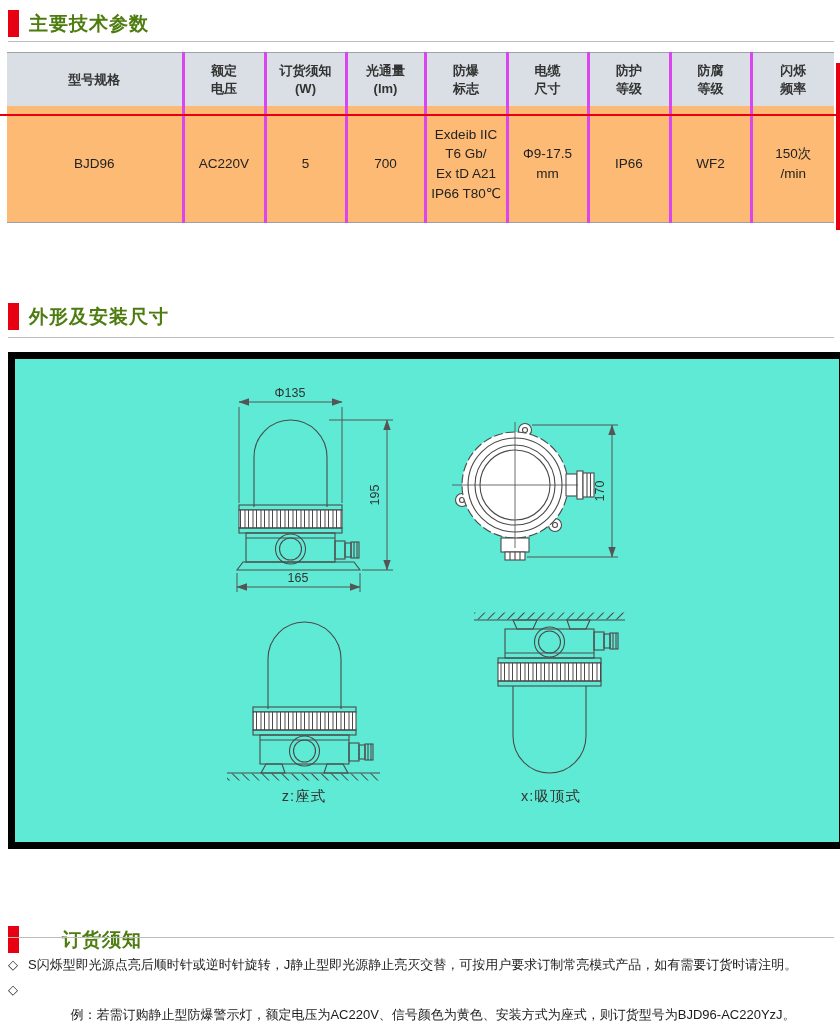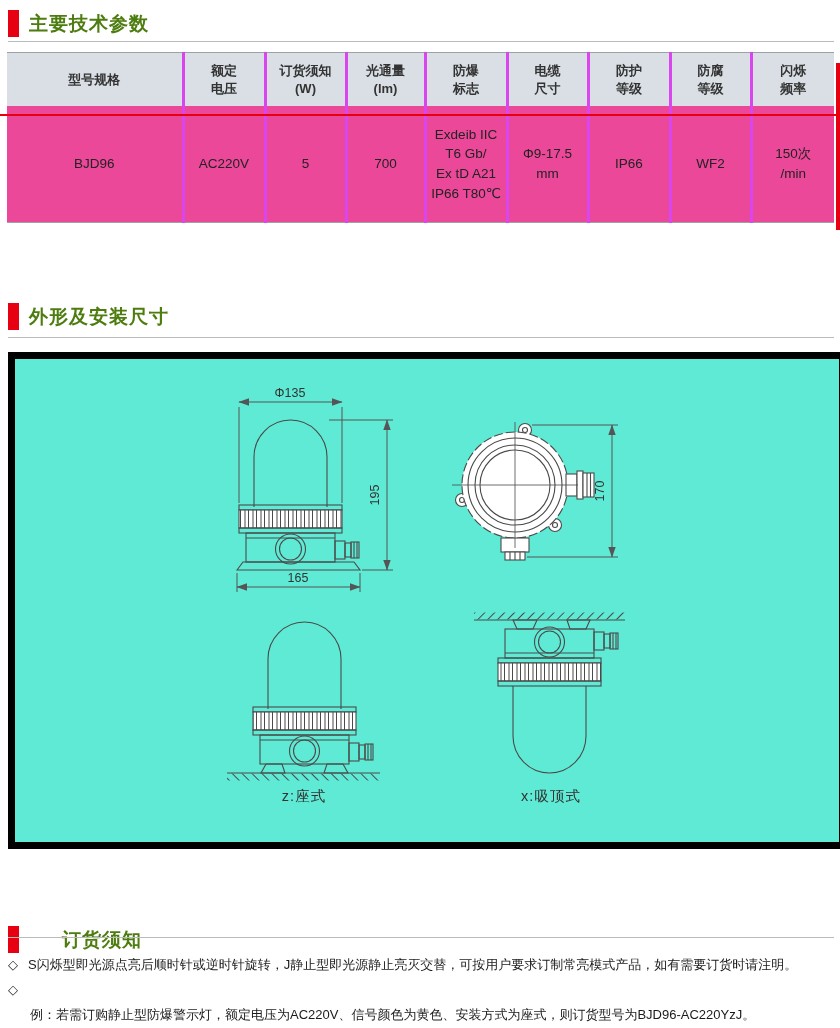--- a/index.html
+++ b/index.html
@@ -10,37 +10,37 @@
   .sec-title{position:absolute;left:8px;display:flex;align-items:center;}
   .sec-bar{width:11px;height:27px;background:#e60012;margin-right:10px;flex:0 0 auto;}
   .sec-text{font-size:19px;font-weight:bold;color:#4d7c0f;letter-spacing:1px;}
   .sec-line{position:absolute;left:8px;width:826px;height:0;border-top:1px solid #bbb;}
 
   
   .spec-table{position:absolute;left:7px;top:52px;width:827px;border-collapse:collapse;table-layout:fixed;
               border-top:1px solid #9aa2a8;border-bottom:1px solid #9aa2a8;}
   .spec-table th{background:#d9dfe4;height:51px;font-size:13px;font-weight:bold;color:#333;
                  white-space:pre-line;text-align:center;vertical-align:middle;line-height:1.35;}
-  .spec-table td{background:#ec4899;height:114px;font-size:13.5px;color:#222;white-space:pre-line;
+  .spec-table td{background:#fdba74;height:114px;font-size:13.5px;color:#222;white-space:pre-line;
                  text-align:center;vertical-align:middle;line-height:1.45;}
   .spec-table th + th, .spec-table td + td{border-left:3px solid #d946ef;}
   .red-divider{position:absolute;left:0;top:114px;width:840px;height:2px;background:#e60012;}
   .red-edge{position:absolute;left:836px;top:63px;width:4px;height:167px;background:#e60012;}
 
   
   .draw-box{position:absolute;left:8px;top:352px;width:824px;height:483px;border:7px solid #000000;background:#5eead4;}
   svg text{font-family:"Liberation Sans","DejaVu Sans",sans-serif;fill:#333;}
   .dimtxt{font-size:12.5px;}
   .lbltxt{font-size:14.5px;letter-spacing:1px;}
 
   
   .notes{position:absolute;left:8px;top:952px;width:828px;font-size:13px;color:#1a1a1a;}
   .note-line{display:flex;line-height:25px;}
   .note-bullet{width:20px;flex:0 0 auto;}
-  .note-line.indent{padding-left:22px;}
+  .note-line.indent{padding-left:22px;justify-content:center;}
 </style>
 </head>
 <body>
 
 <div class="page">
 
   <div class="sec-title" style="top:10px;">
     <div class="sec-bar"></div>
     <div class="sec-text">主要技术参数</div>
   </div>

